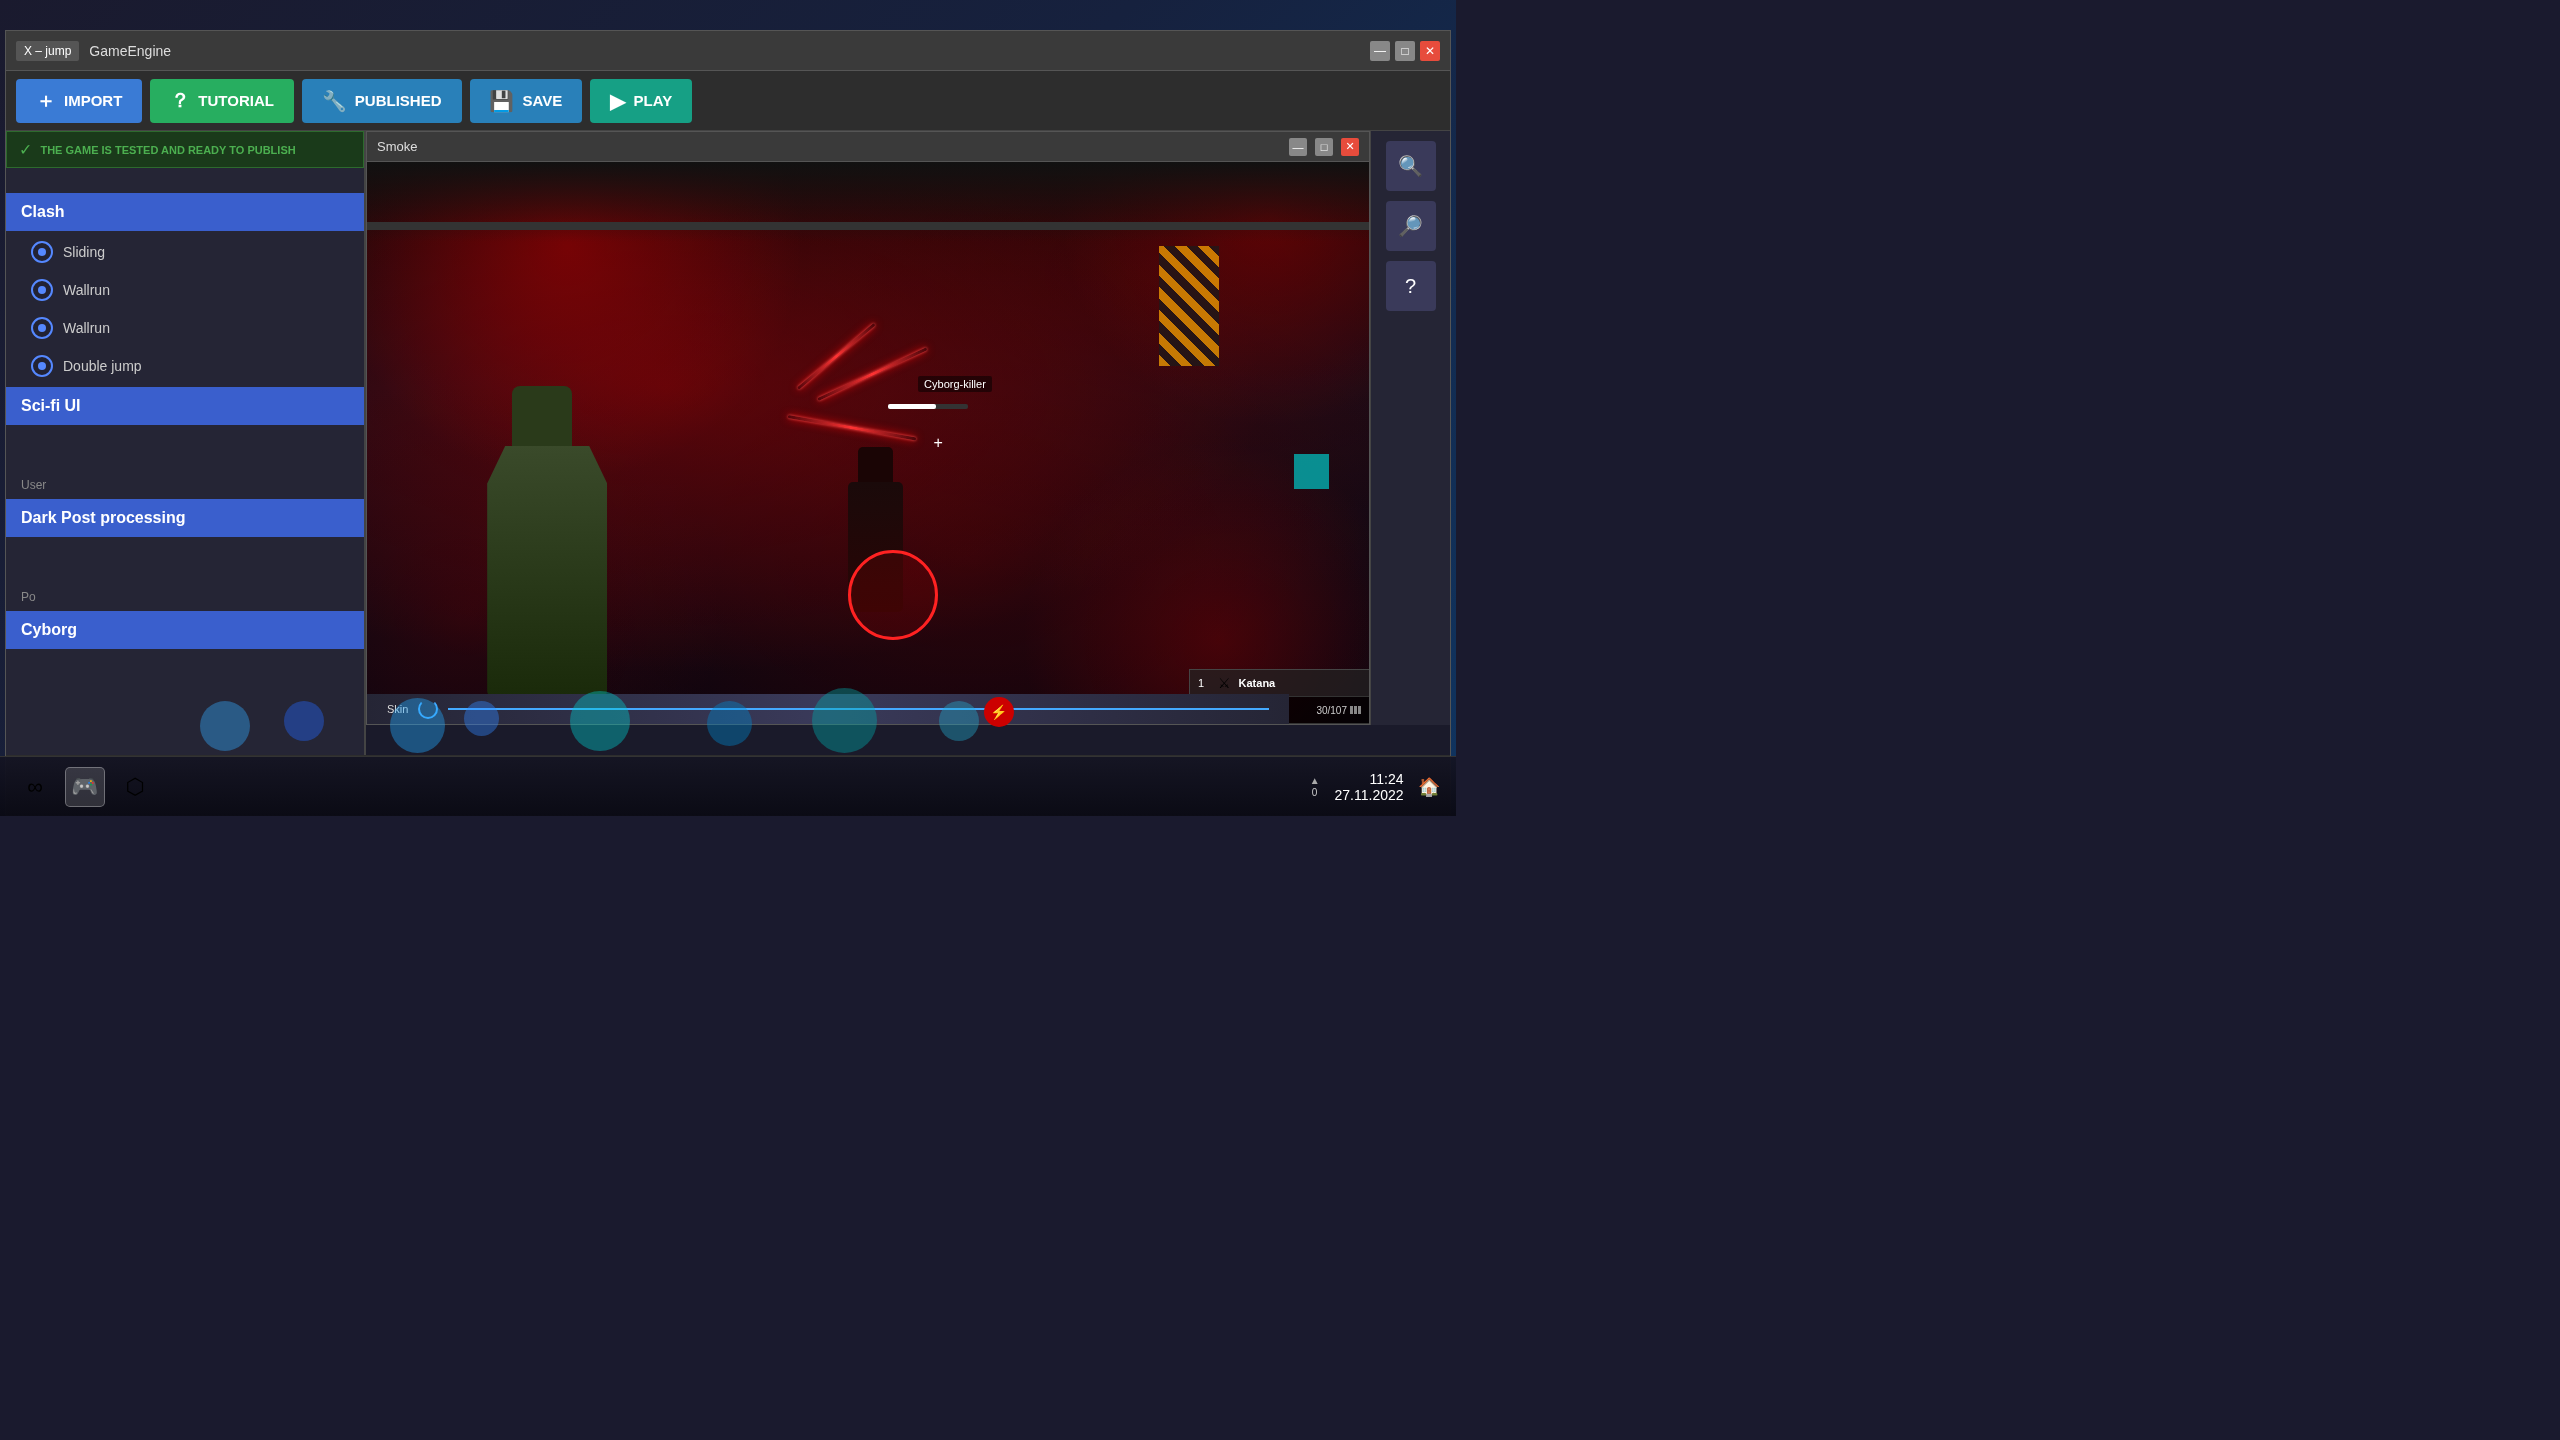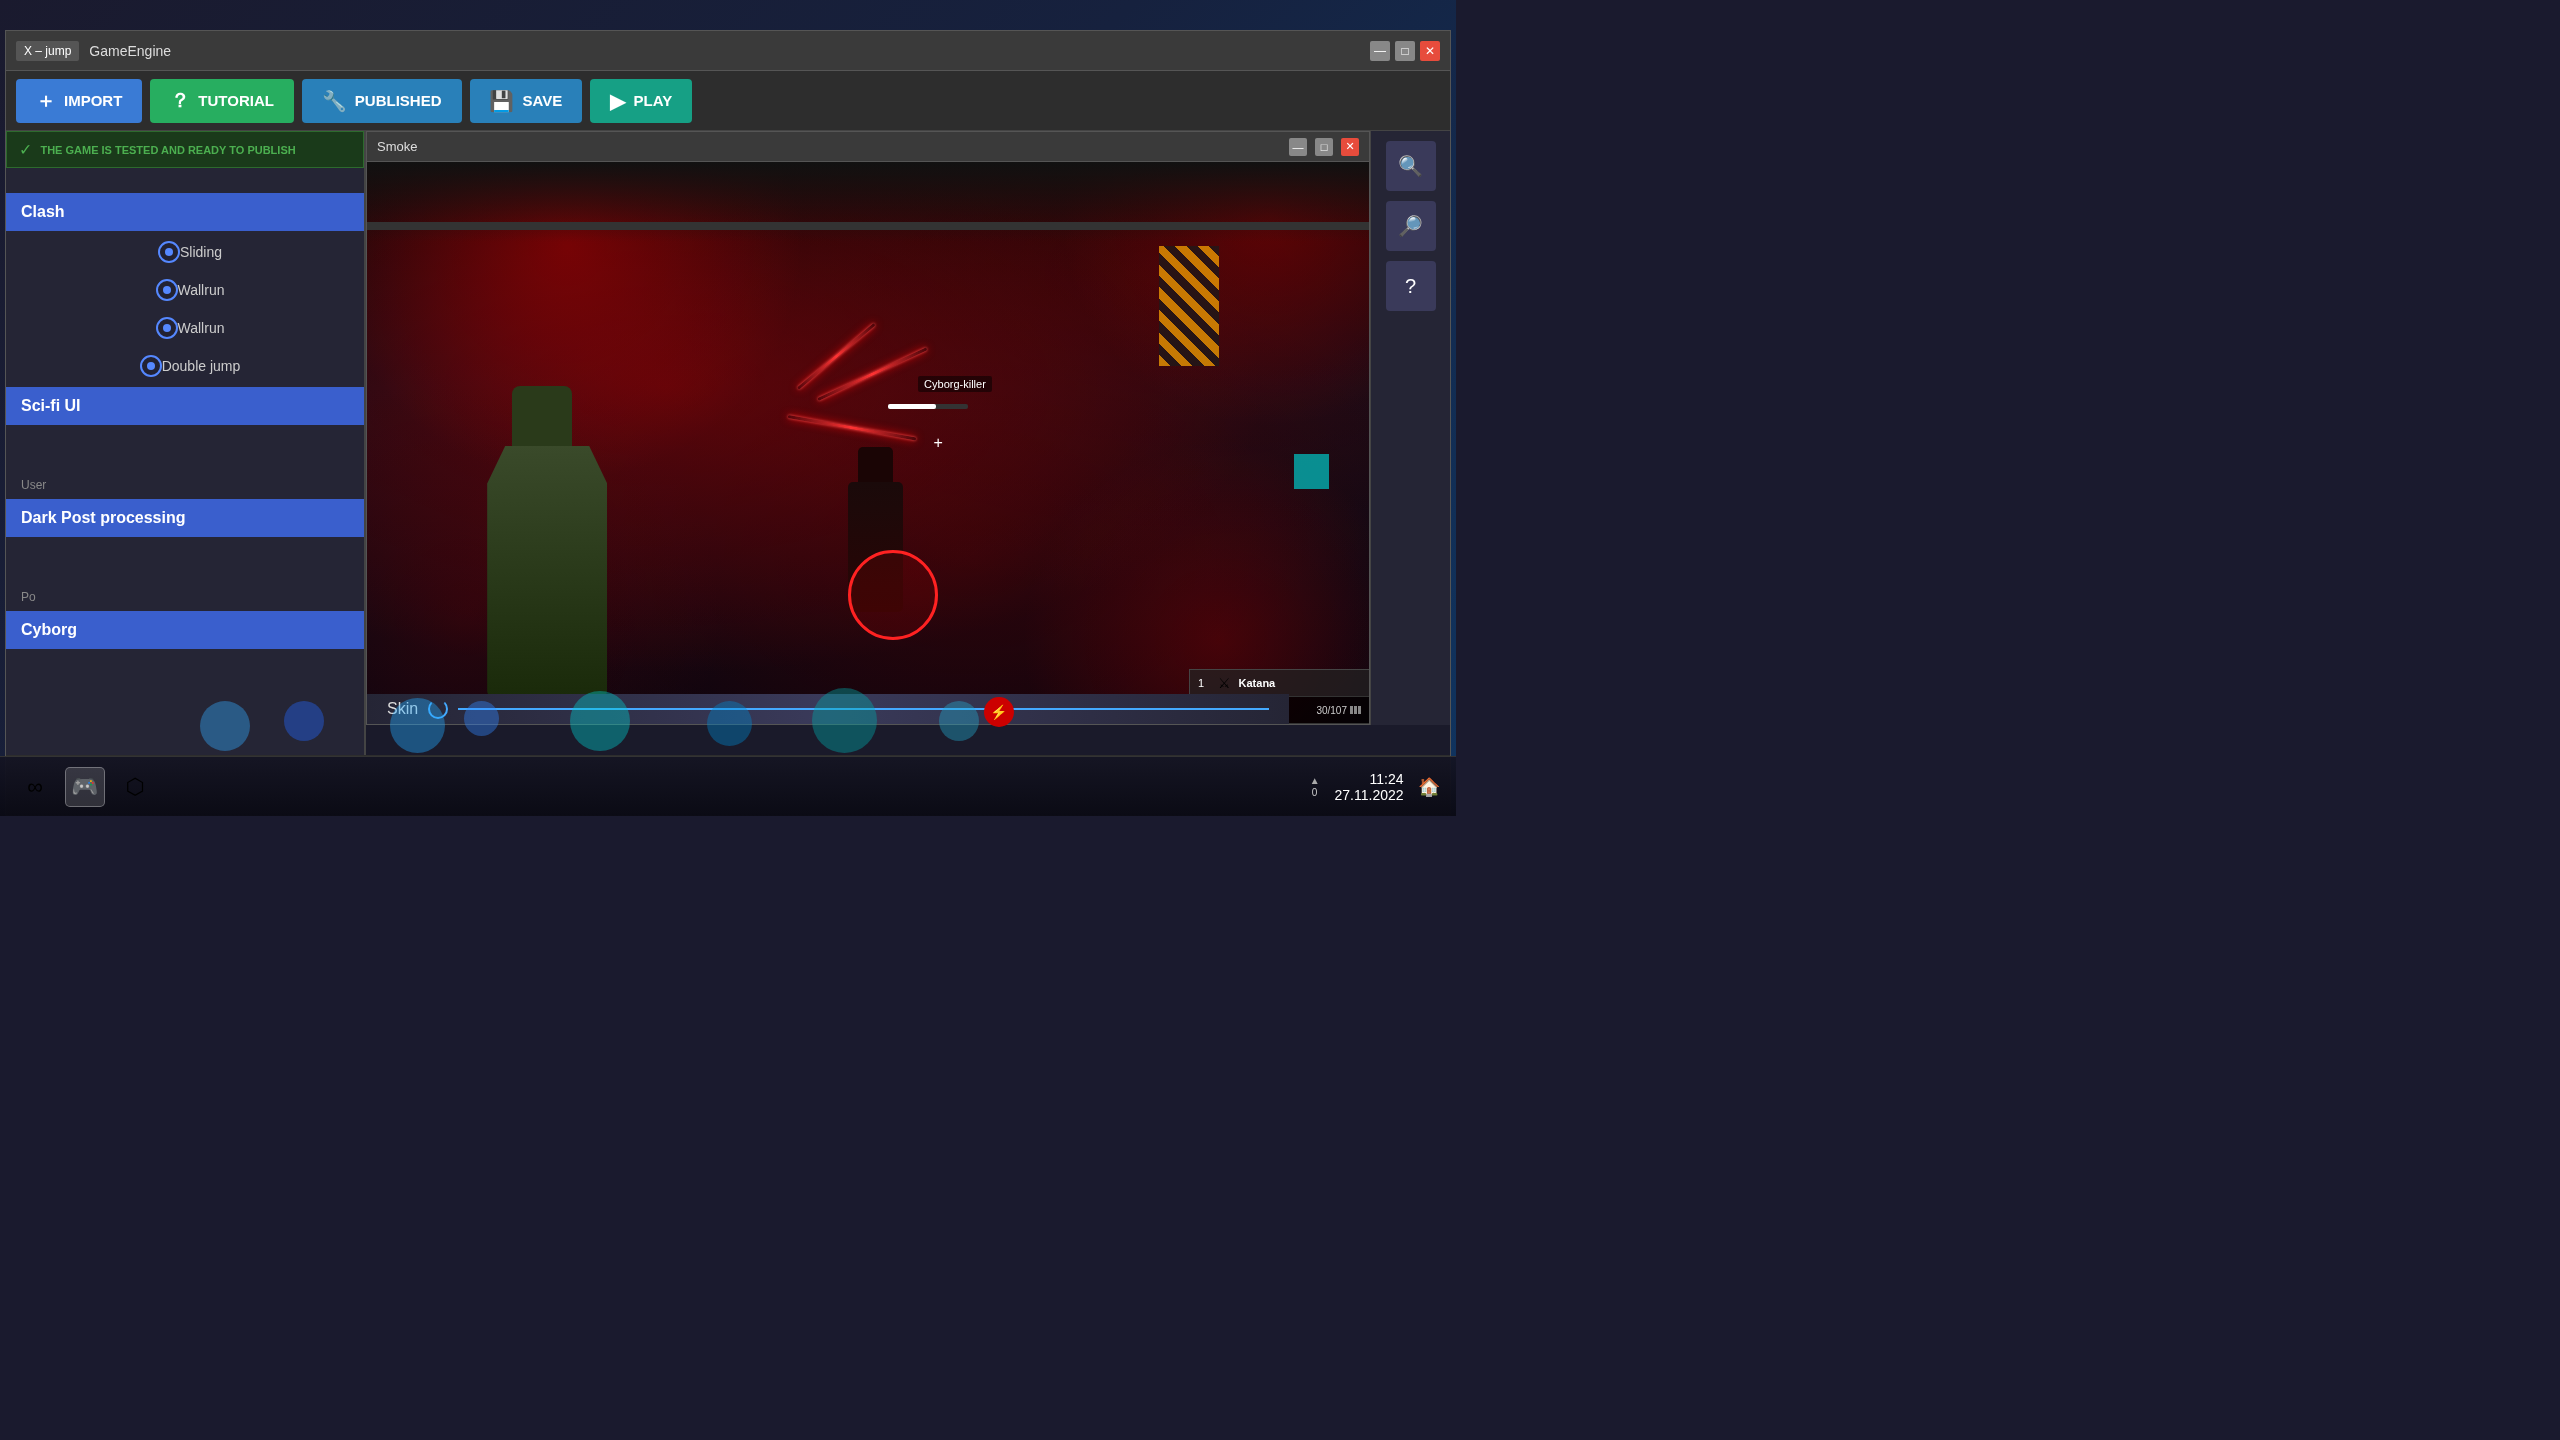--- a/index.html
+++ b/index.html
@@ -175,21 +175,21 @@
       margin: 2px 0;
     }
 
     .list-item {
       display: flex;
       align-items: center;
       padding: 8px 15px 8px 25px;
       color: #ccc;
       font-size: 14px;
       cursor: pointer;
-      justify-content: center;
+      gap: 10px;
     }
 
     .item-icon {
       width: 22px;
       height: 22px;
       border-radius: 50%;
       border: 2px solid #5588ff;
       background: #223;
       display: flex;
       align-items: center;
@@ -546,21 +546,21 @@
       right: 80px;
       height: 30px;
       background: linear-gradient(90deg, #252535, #3a3a5a, #252535);
       display: flex;
       align-items: center;
       padding: 0 20px;
       gap: 10px;
     }
     .skin-label {
       color: #ddd;
-      font-size: 16px;
+      font-size: 11px;
     }
     .skin-spinner {
       width: 20px;
       height: 20px;
       border: 2px solid #4af;
       border-top-color: transparent;
       border-radius: 50%;
     }
     .skin-line {
       flex: 1;

